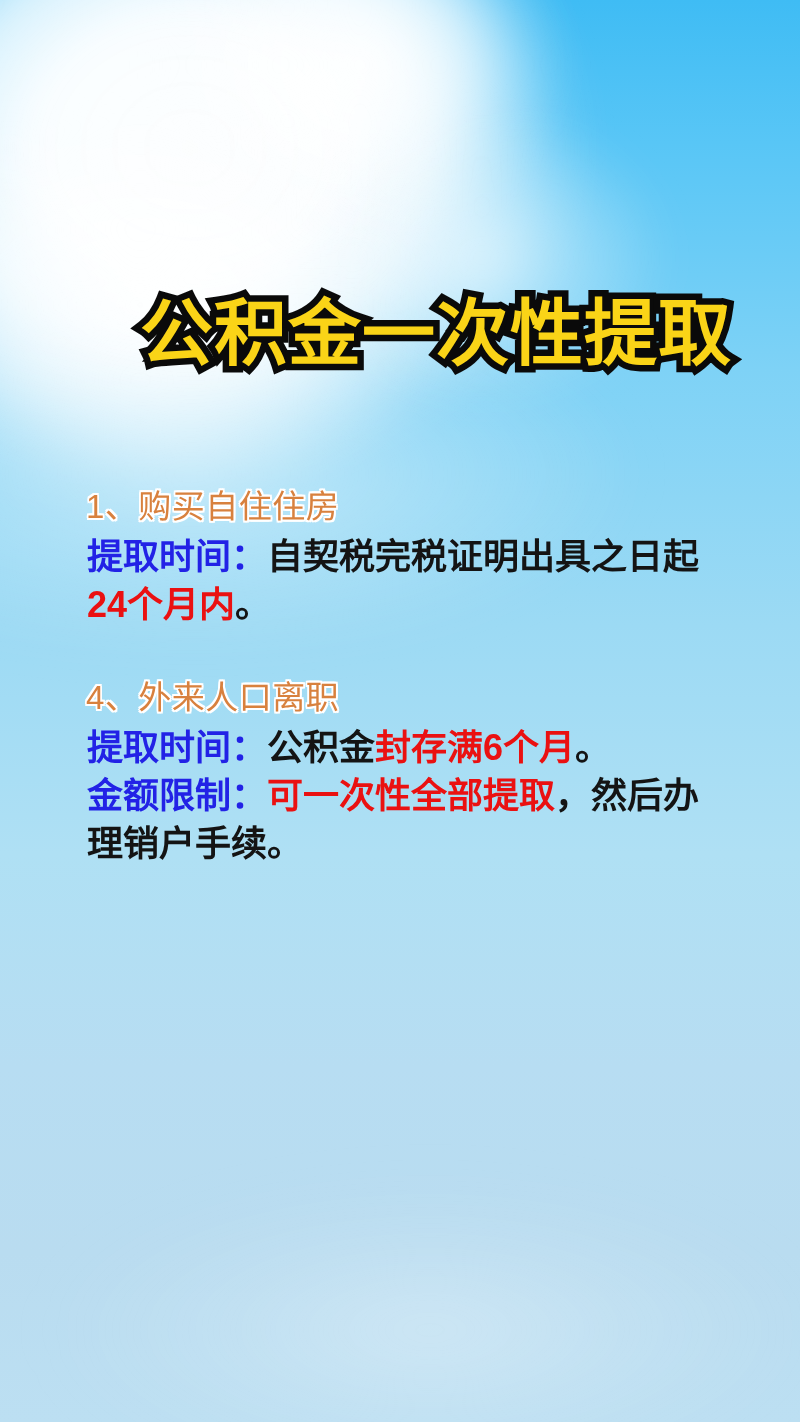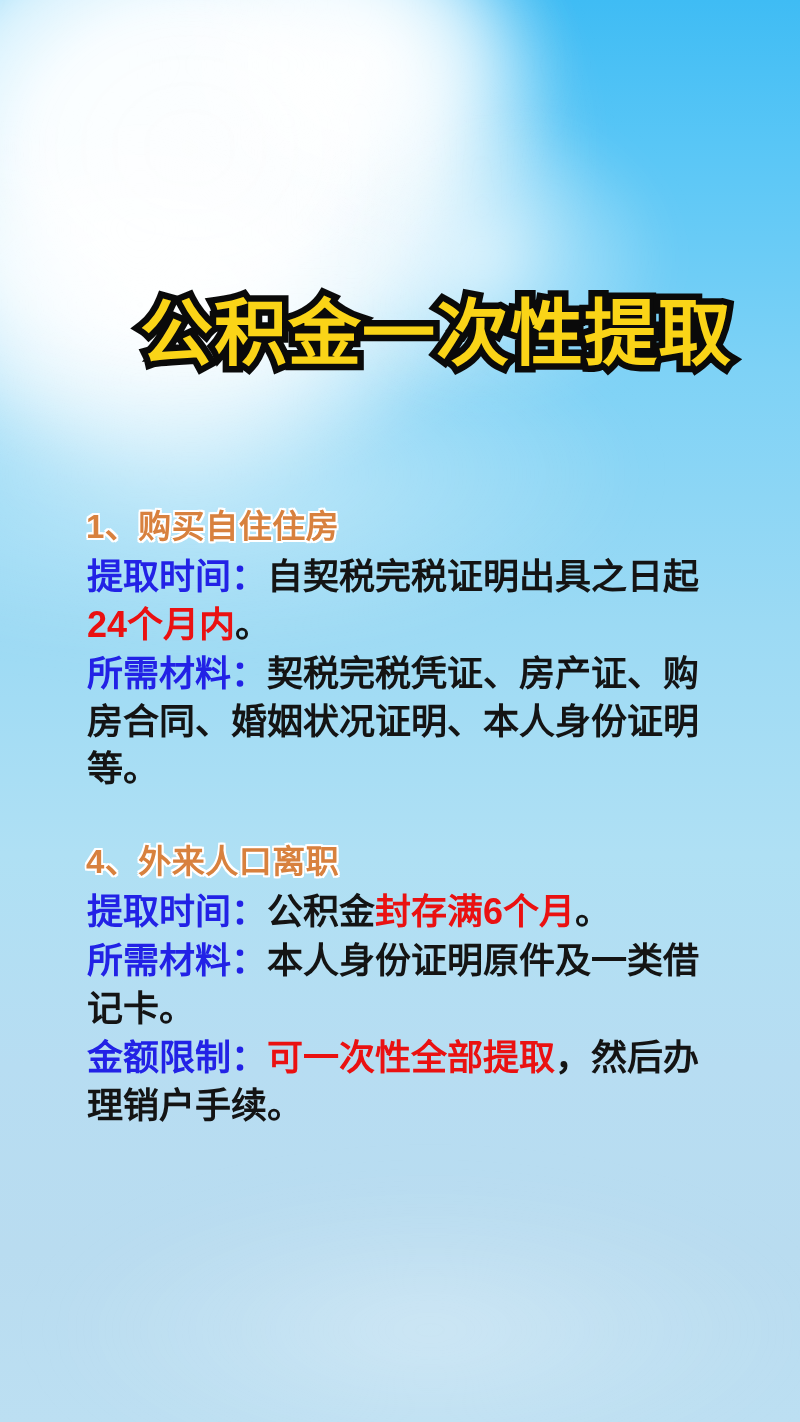--- a/index.html
+++ b/index.html
@@ -135,35 +135,34 @@
     position: absolute;
     left: 86px;
     top: 486px;
     width: 620px;
   }
   .section + .section {
     margin-top: 48px;
   }
   .section-heading {
     font-size: 33px;
-    font-weight: bold;
+    font-weight: normal;
     line-height: 1.30;
     color: #d8813e;
     letter-spacing: 0.5px;
     text-shadow:
       -1.6px -1.6px 0 #ffffff,
        1.6px -1.6px 0 #ffffff,
       -1.6px  1.6px 0 #ffffff,
        1.6px  1.6px 0 #ffffff,
        0     -1.8px 0 #ffffff,
        0      1.8px 0 #ffffff,
       -1.8px  0     0 #ffffff,
        1.8px  0     0 #ffffff;
     margin-bottom: 4px;
-    margin-top: 20px;
   }
   .line {
     font-size: 36px;
     font-weight: bold;
     line-height: 1.33;
     color: #141414;
     letter-spacing: 0px;
     margin: 1px;
   }
   .label {
@@ -186,23 +185,21 @@
   <div class="cloud-layer cloud-haze-bottom"></div>
 
   <div class="title-wrap">
     <span class="poster-title">公积金一次性提取</span>
   </div>
 
   <div class="content">
       <div class="section">
         <div class="section-heading">1、购买自住住房</div>
         <p class="line"><span class="label">提取时间：</span><span class="">自契税完税证明出具之日起</span><span class="hl">24个月内</span><span class="">。</span></p>
-        <p class="line"><span class="label">所需材料：</span><span class="">契税完税凭证、房产证、购房合同、婚姻状况证明、本人身份证明等。</span></p>
       </div>
       <div class="section">
         <div class="section-heading">4、外来人口离职</div>
         <p class="line"><span class="label">提取时间：</span><span class="">公积金</span><span class="hl">封存满6个月</span><span class="">。</span></p>
-        <p class="line"><span class="label">所需材料：</span><span class="">本人身份证明原件及一类借记卡。</span></p>
         <p class="line"><span class="label">金额限制：</span><span class="hl">可一次性全部提取</span><span class="">，然后办理销户手续。</span></p>
       </div>
     </div>
 
 </div>
 
 </body></html>

